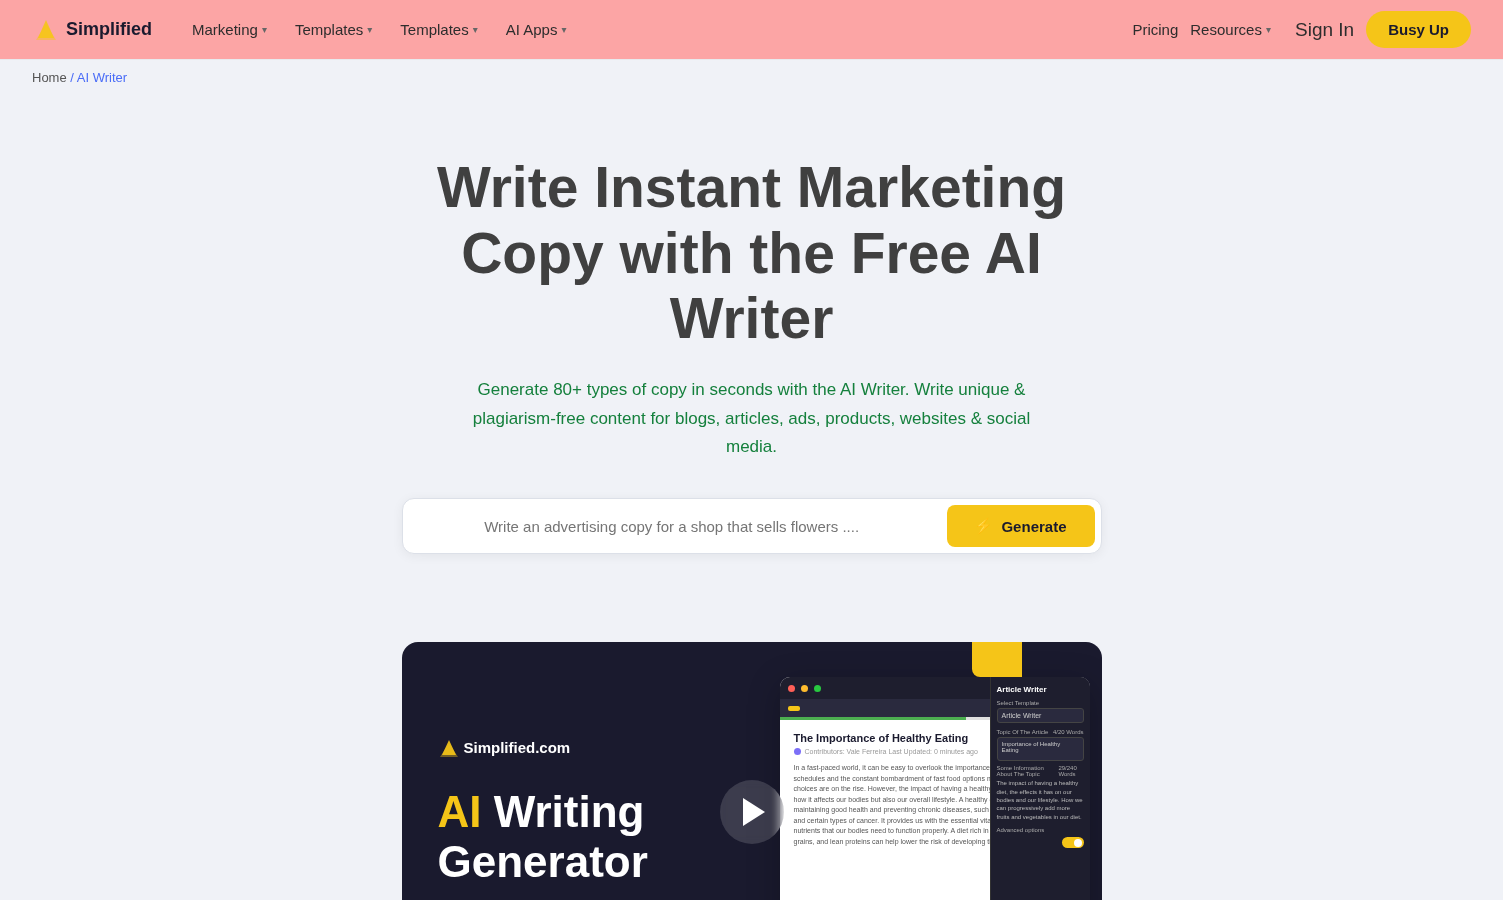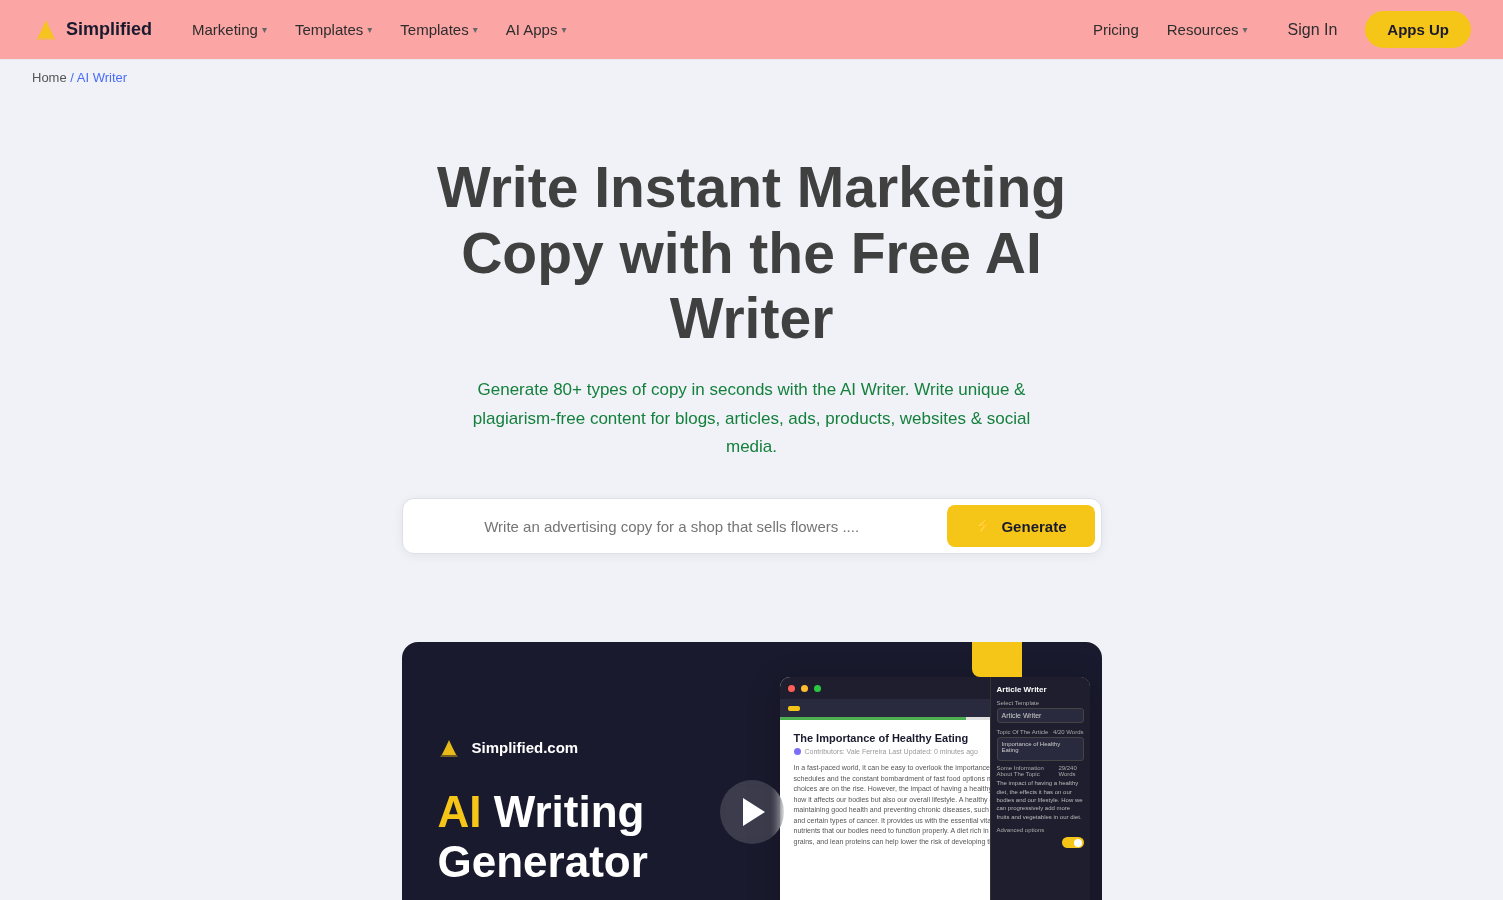--- a/index.html
+++ b/index.html
@@ -49,30 +49,29 @@
       border-radius: 6px;
       font-weight: 500;
     }
     .chevron {
       font-size: 10px;
       color: #666;
     }
     .nav-right {
       display: flex;
       align-items: center;
-      gap: 16px;
     }
     .nav-link {
       font-size: 15px;
       color: #2d2d2d;
       cursor: pointer;
       font-weight: 500;
     }
     .btn-signin {
-      font-size: 16px;
+      font-size: 19px;
       color: #2d2d2d;
       cursor: pointer;
       font-weight: 500;
       padding: 8px 12px;
     }
     .btn-signup {
       background: #f5c518;
       color: #1a1a2e;
       border: none;
       padding: 10px 22px;
@@ -167,21 +166,21 @@
       align-items: center;
     }
     .video-left {
       padding: 40px 36px;
       flex: 1;
       z-index: 2;
     }
     .simplified-logo-small {
       display: flex;
       align-items: center;
-      gap: 12px;
+      gap: 4px;
       margin-bottom: 28px;
     }
     .logo-icon-sm {
       width: 22px;
       height: 22px;
     }
     .logo-text-sm {
       color: #fff;
       font-size: 15px;
       font-weight: 600;
@@ -404,21 +403,21 @@
       <span class="chevron">▾</span>
     </div>
   </div>
   <div class="nav-right">
     <span class="nav-link">Pricing</span>
     <div class="nav-item">
       <span>Resources</span>
       <span class="chevron">▾</span>
     </div>
     <span class="btn-signin">Sign In</span>
-    <button class="btn-signup">Apps Up</button>
+    <button class="btn-signup">Busy Up</button>
   </div>
 </nav>
 
 <div class="breadcrumb">
   <a href="#">Home</a>
   <span>/</span>
   <span>AI Writer</span>
 </div>
 
 <section class="hero">

